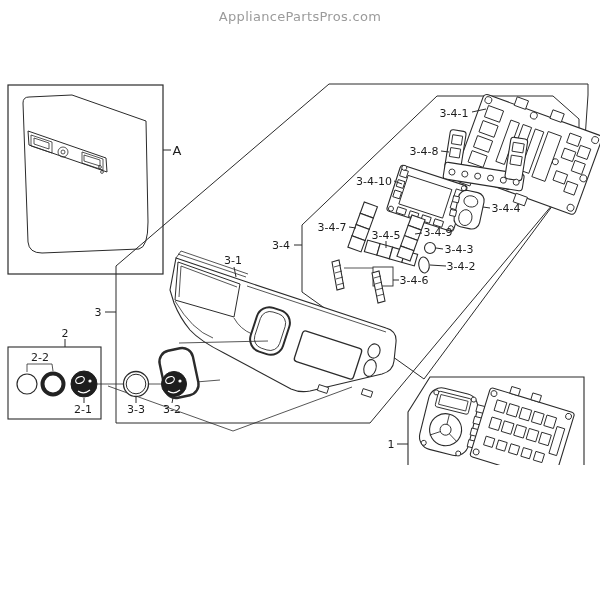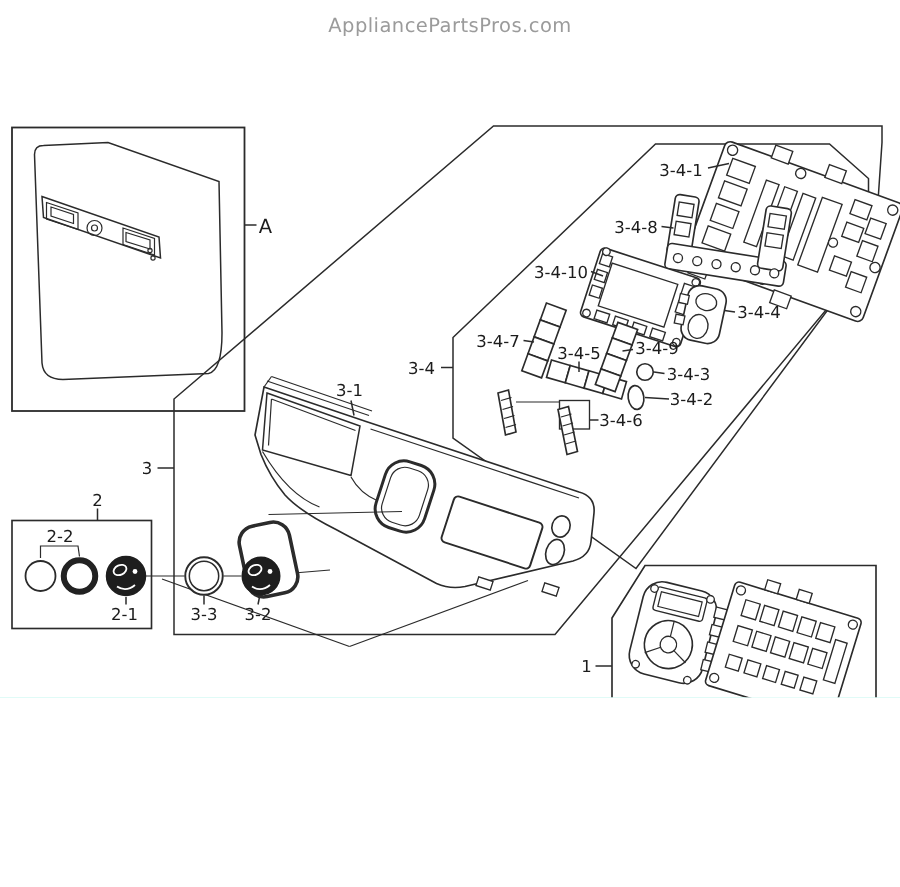--- a/index.html
+++ b/index.html
@@ -1,16 +1,16 @@
 <!DOCTYPE html>
 <html><head>
 <meta charset="utf-8">
 <style>
   html,body{margin:0;padding:0;background:#ffffff;}
-  .stage{width:600px;height:465px;position:relative;background:#5eead4;overflow:hidden;text-align:center;}
+  .stage{width:600px;height:465px;position:relative;background:#bef264;overflow:hidden;text-align:center;}
   svg{display:block;}
   text{font-family:"DejaVu Sans","Liberation Sans",sans-serif;}
   .lbl{font-size:11px;fill:#1c1c1c;}
   .wm{font-size:13px;fill:#9b9b9b;letter-spacing:.3px;}
   .ln{stroke:#2b2b2b;stroke-width:1;fill:none;}
   .thin{stroke:#2b2b2b;stroke-width:.8;fill:none;}
   .part{stroke:#2b2b2b;stroke-width:1.1;fill:#ffffff;}
   .pad{stroke:#2b2b2b;stroke-width:.9;fill:#ffffff;}
 </style>
 </head>

